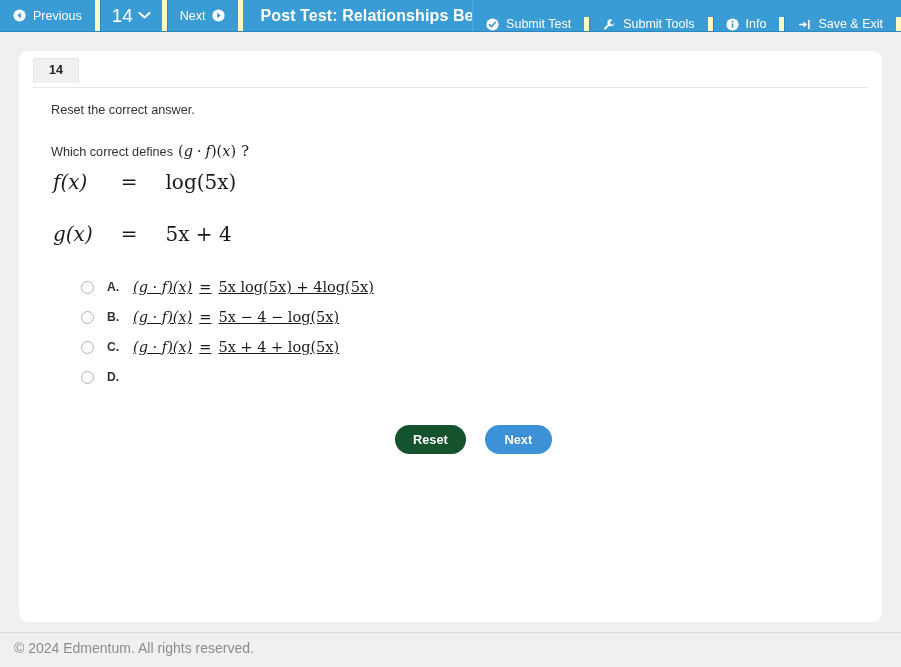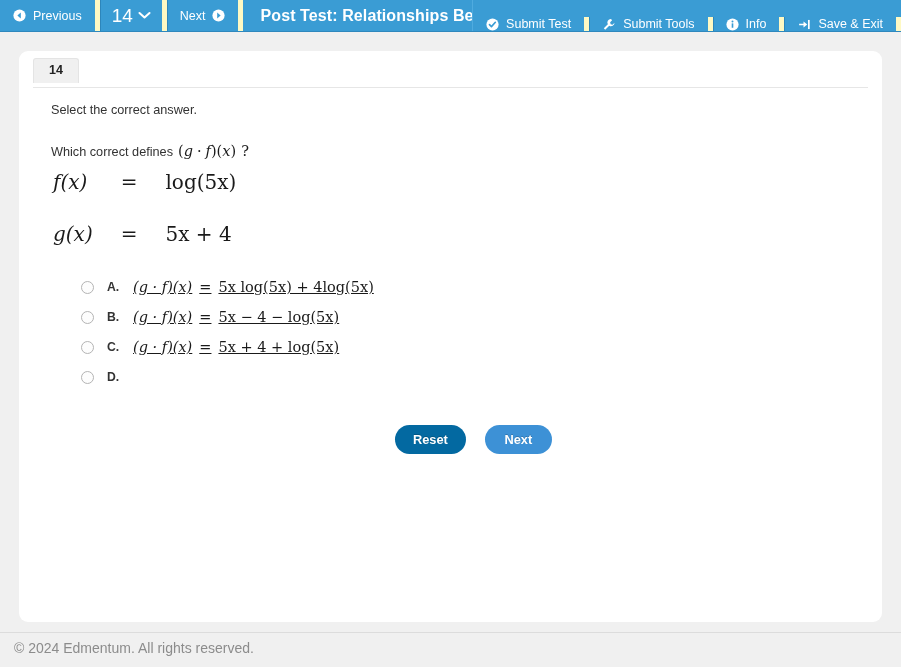--- a/index.html
+++ b/index.html
@@ -185,21 +185,21 @@
     color: #ffffff;
     font-size: 12.8px;
     font-weight: bold;
     font-family: "Liberation Sans", sans-serif;
     padding: 0 18px;
     height: 29px;
     min-width: 67px;
     cursor: pointer;
     text-shadow: 0 -1px 0 rgba(0,0,0,.18);
   }
-  .btn-reset { background: #0369a1; }
+  .btn-reset { background: #14532d; }
   .btn-next  { background: #3d91d6; }
 
   
   .footer-sep {
     position: absolute;
     left: 0;
     right: 0;
     top: 632px;
     height: 1px;
     background: #dcdcdc;
@@ -295,21 +295,21 @@
 
 <div class="card">
 
   <div class="qtab-row">
     <div class="qtab">14</div>
     <div class="qtab-underline"></div>
   </div>
 
   <div class="qbody">
 
-    <div class="prompt">Select the correct answer.</div>
+    <div class="prompt">Reset the correct answer.</div>
 
     <div class="question-line">
       <span>Which correct defines</span>
       <span class="math m-inline"><span>(</span><span class="mi">g</span><span style="padding:0 4px">·</span><span class="mi">f</span><span>)(</span><span class="mi">x</span><span>)</span></span>
       <span class="math m-inline">?</span>
     </div>
 
     <div class="math m-defs">
       <div><span class="mi">f</span><span class="mi">(x)</span></div>
       <div class="col-eq">=</div>

